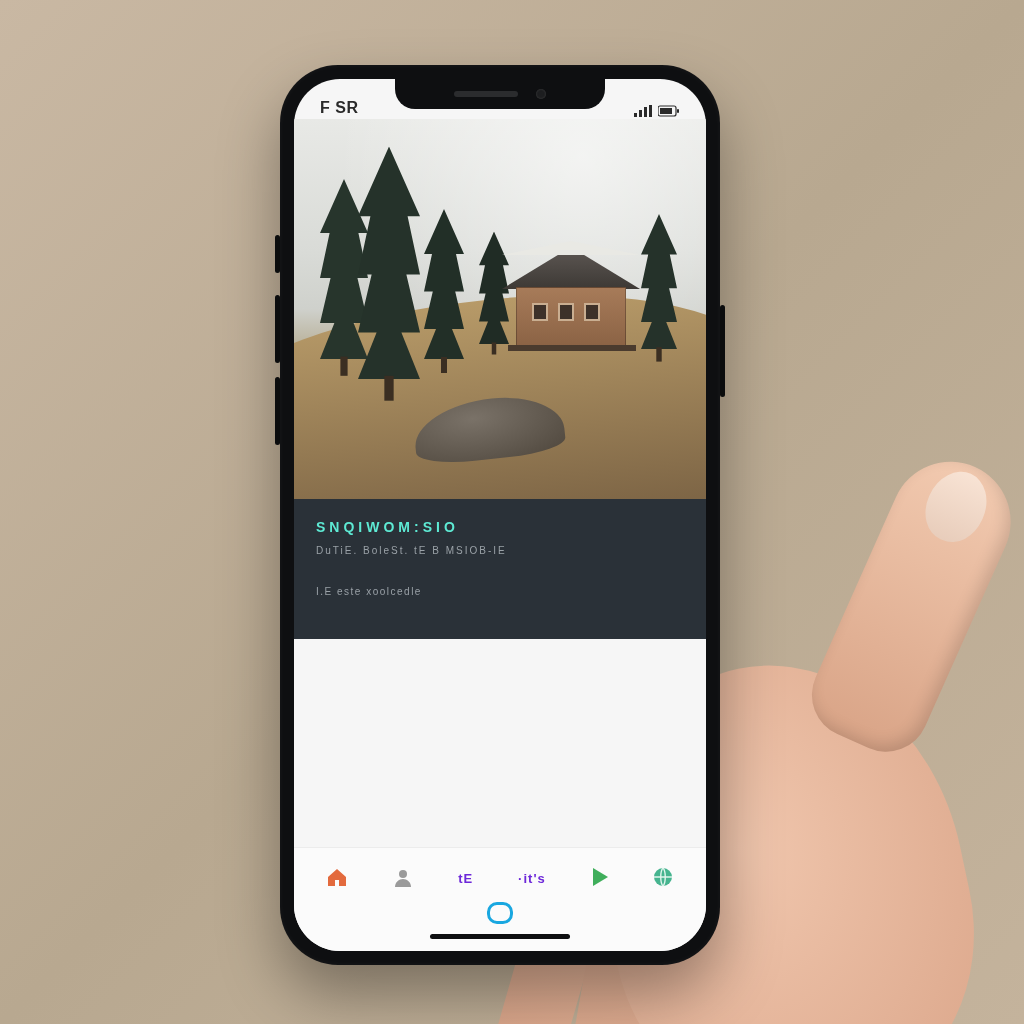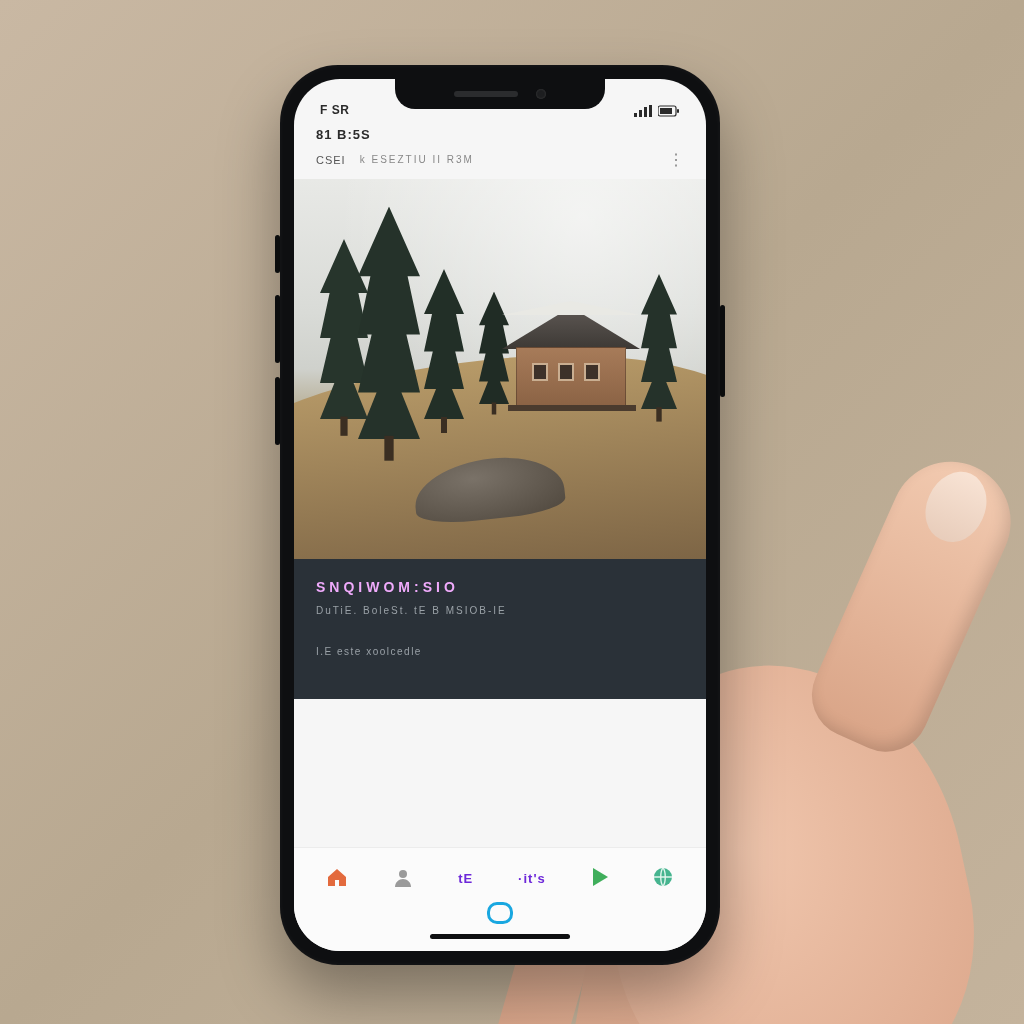--- a/index.html
+++ b/index.html
@@ -103,21 +103,21 @@
   }
   .speaker { width: 64px; height: 6px; background: #2b2c2e; border-radius: 4px; }
   .cam { width: 10px; height: 10px; background: #1d1e20; border-radius: 50%; box-shadow: inset 0 0 2px #444; }
 
   .status-bar {
     height: 40px;
     display: flex;
     justify-content: space-between;
     align-items: flex-end;
     padding: 0 26px 2px;
-    font-size: 12px;
+    font-size: 16px;
     font-weight: 600;
     letter-spacing: .5px;
     color: #2a2a2a;
   }
   .status-right { display: flex; gap: 6px; align-items: center; }
   .status-right svg { display: block; }
 
   .header {
     padding: 8px 22px 10px;
   }
@@ -245,21 +245,21 @@
   .panel {
     background: #2a3138;
     color: #cdd2d6;
     padding: 20px 22px 24px;
     flex: 0 0 auto;
   }
   .panel-title {
     font-size: 14px;
     letter-spacing: 4px;
     font-weight: 700;
-    color: #f0abfc;
+    color: #5eead4;
     margin-bottom: 10px;
   }
   .panel-sub {
     font-size: 10px;
     letter-spacing: 2px;
     color: #9aa1a7;
     margin-bottom: 30px;
   }
   .panel-meta {
     font-size: 10px;
@@ -356,28 +356,20 @@
           <rect x="15" y="0" width="3" height="12" fill="#2a2a2a"></rect>
         </svg>
         <svg width="22" height="12" viewBox="0 0 22 12">
           <rect x="0" y="1" width="18" height="10" rx="2" fill="none" stroke="#2a2a2a" stroke-width="1.2"></rect>
           <rect x="2" y="3" width="12" height="6" fill="#2a2a2a"></rect>
           <rect x="19" y="4" width="2" height="4" rx="1" fill="#2a2a2a"></rect>
         </svg>
       </span>
     </div>
 
-    <div class="header">
-      <div class="header-time">81 B:5S</div>
-      <div class="header-row">
-        <span class="header-label">CSEI</span>
-        <span class="header-sub">k  ESEZTIU II R3M</span>
-        <span class="header-more">⋮</span>
-      </div>
-    </div>
 
     <div class="hero">
       <div class="fog"></div>
       <div class="hill"></div>
       <div class="tree t4"></div>
       <div class="tree t5"></div>
       <div class="tree t1"></div>
       <div class="tree t3"></div>
       <div class="tree t2"></div>
       <div class="cabin">

